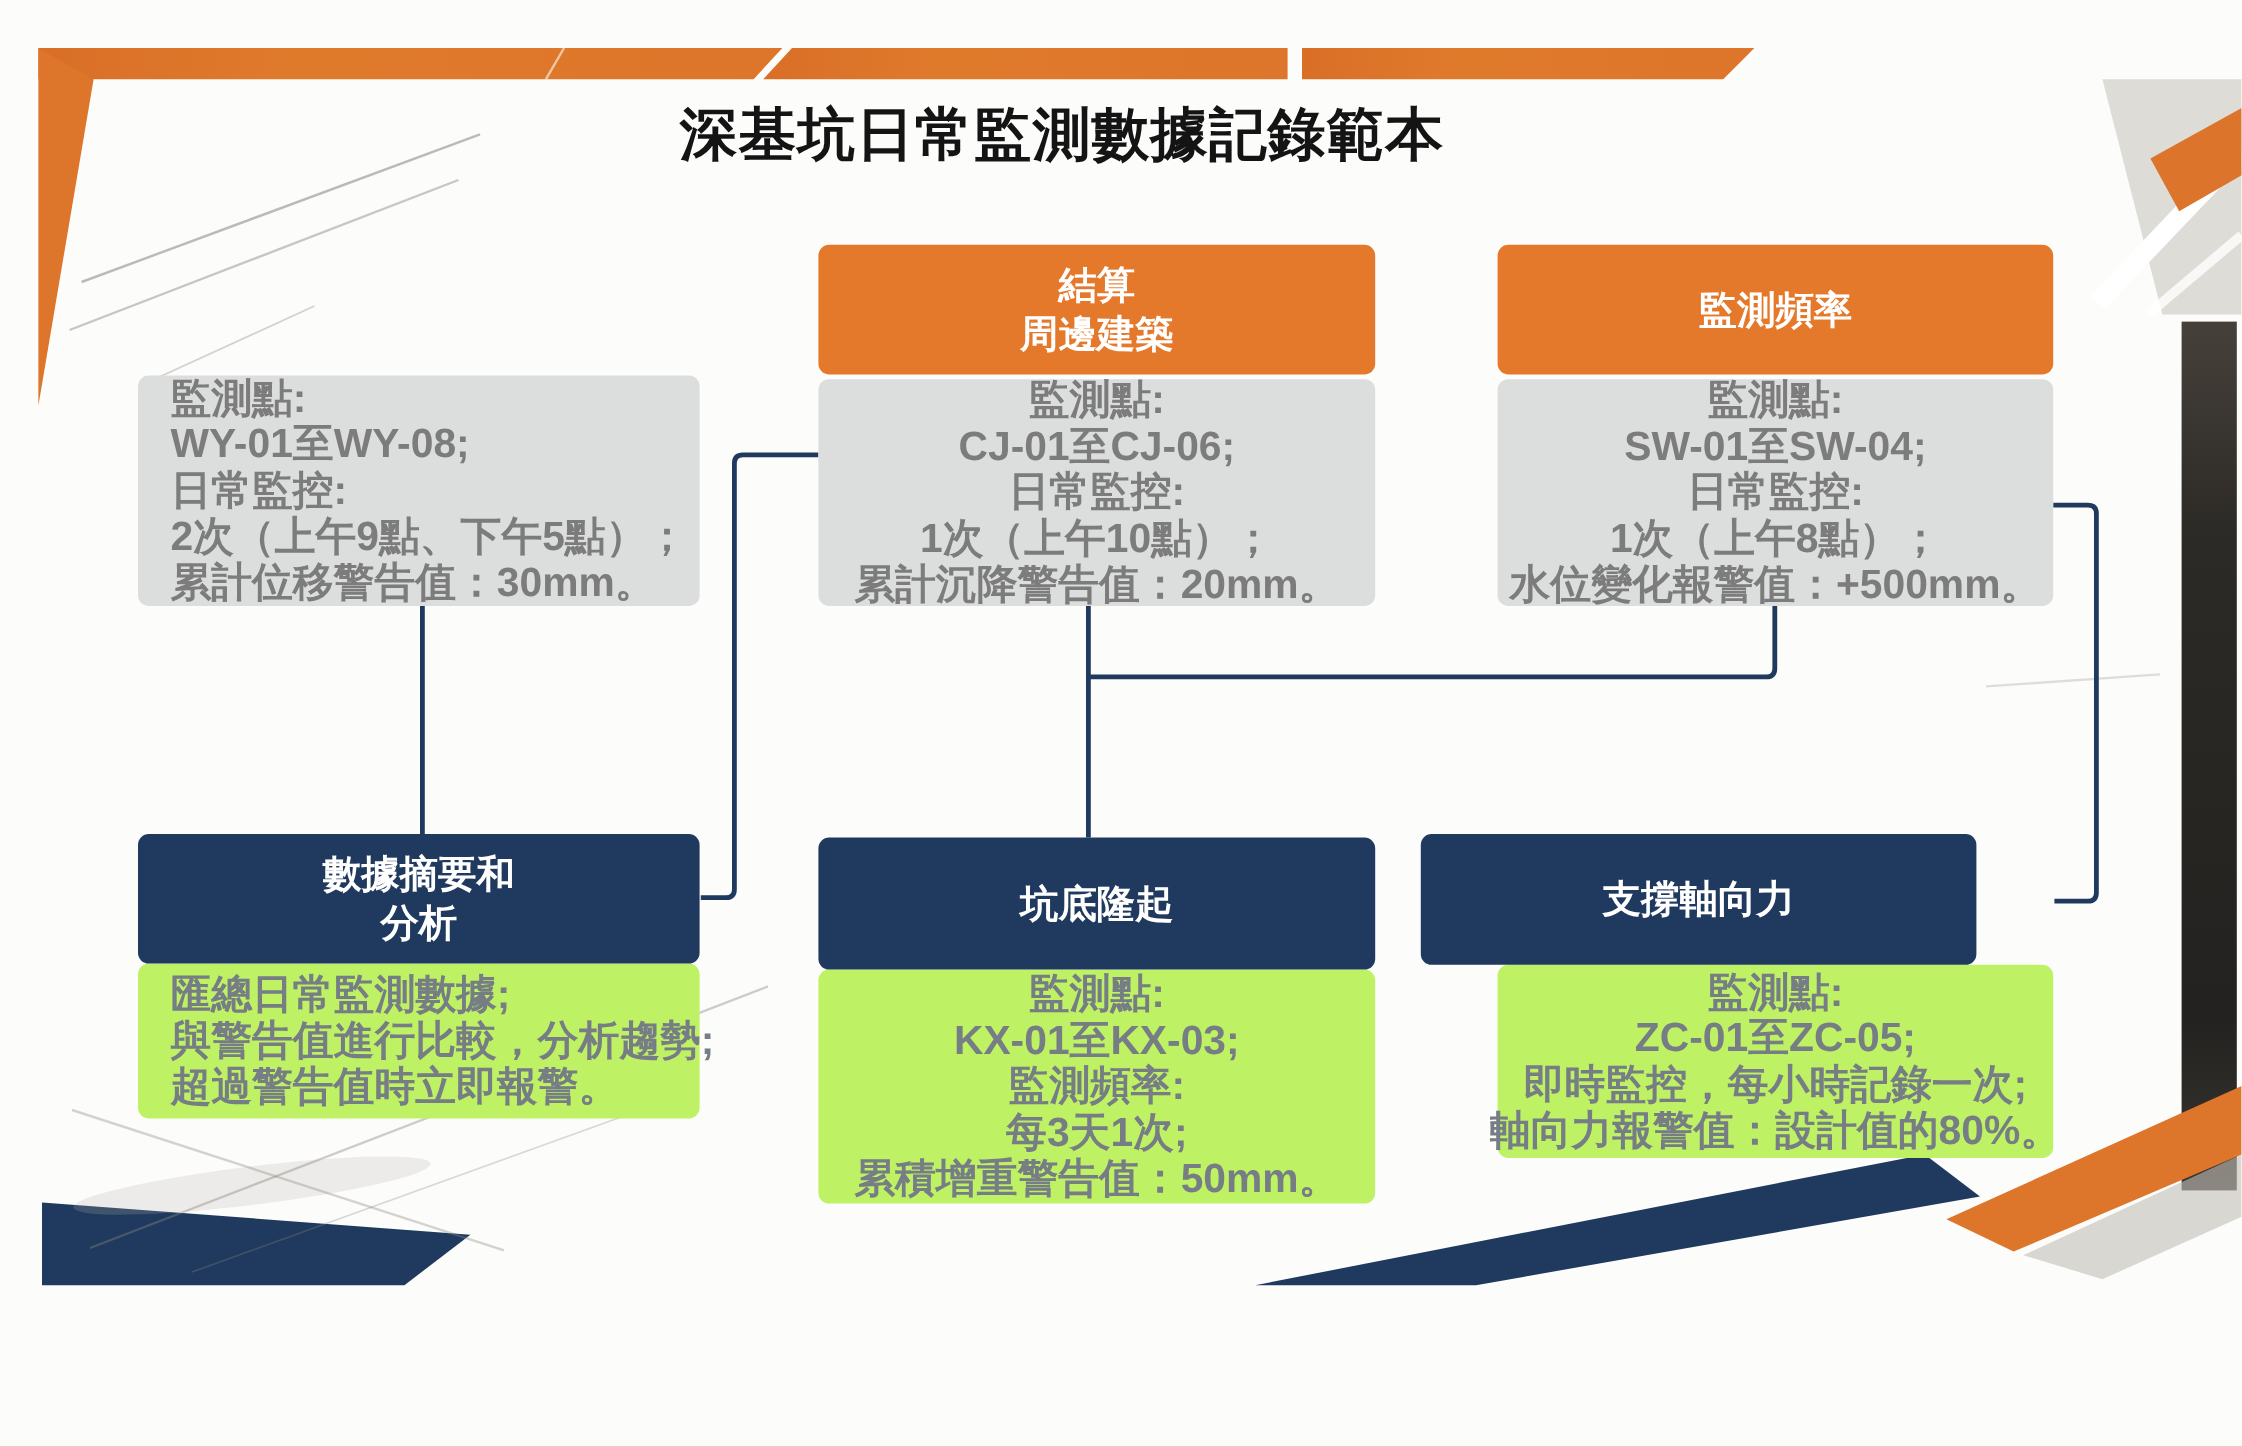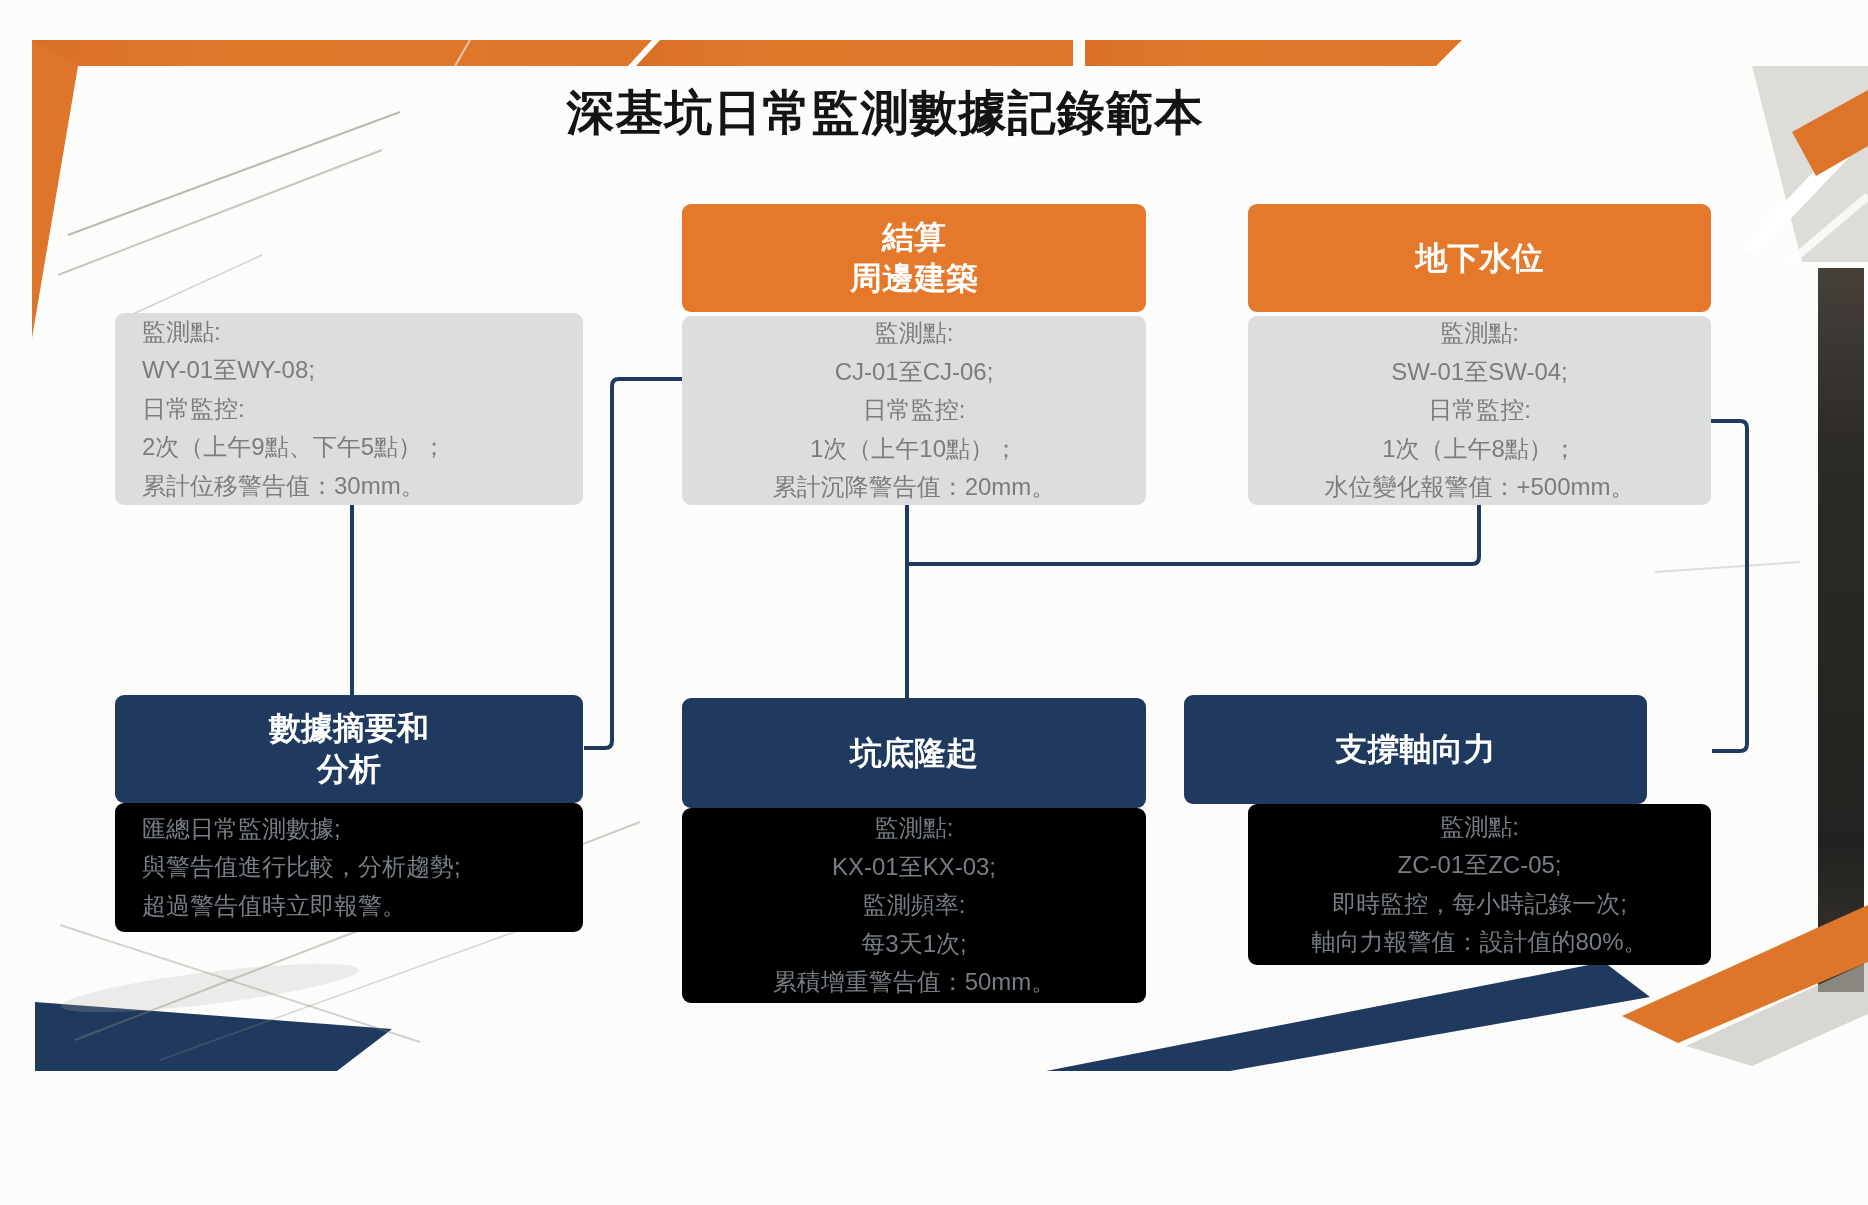--- a/index.html
+++ b/index.html
@@ -17,25 +17,25 @@
   }
   .node{position:absolute;box-sizing:border-box;display:flex;flex-direction:column;justify-content:center;}
   .hdr{
     color:#ffffff;font-weight:bold;font-size:32px;line-height:41px;
     align-items:center;text-align:center;border-radius:9px;z-index:3;
   }
   .hdr.orange{background:#E5792B;}
   .hdr.navy{background:#1F3A5E;}
   .hdr span:empty{display:none;}
   .body-box{
-    border-radius:9px;font-weight:normal;font-size:24px;line-height:38.5px;
+    border-radius:9px;font-weight:bold;font-size:34px;line-height:38.5px;
     z-index:2;
   }
   .body-box.gray{background:#DCDDDD;color:#7C7C7C;}
-  .body-box.blue{background:#000000;color:#767D84;}
+  .body-box.blue{background:#bef264;color:#767D84;}
   .al-center{align-items:center;text-align:center;}
   .al-left{align-items:flex-start;text-align:left;padding-left:27px;padding-right:8px;}
   .body-box div{white-space:nowrap;}
 </style>
 </head>
 <body>
 
 <div id="stage">
 
   <svg class="layer" width="1868" height="1205" viewBox="0 0 1868 1205">
@@ -111,21 +111,21 @@
   </div>
   <div class="node body-box gray al-center" style="left:682px;top:316px;width:464px;height:189px;">
     <div>監測點:</div>
     <div>CJ-01至CJ-06;</div>
     <div>日常監控:</div>
     <div>1次（上午10點）；</div>
     <div>累計沉降警告值：20mm。</div>
   </div>
 
   <div class="node hdr orange" style="left:1248px;top:204px;width:463px;height:108px;">
-    <span>地下水位</span>
+    <span>監測頻率</span>
 
   </div>
   <div class="node body-box gray al-center" style="left:1248px;top:316px;width:463px;height:189px;">
     <div>監測點:</div>
     <div>SW-01至SW-04;</div>
     <div>日常監控:</div>
     <div>1次（上午8點）；</div>
     <div>水位變化報警值：+500mm。</div>
   </div>
 

